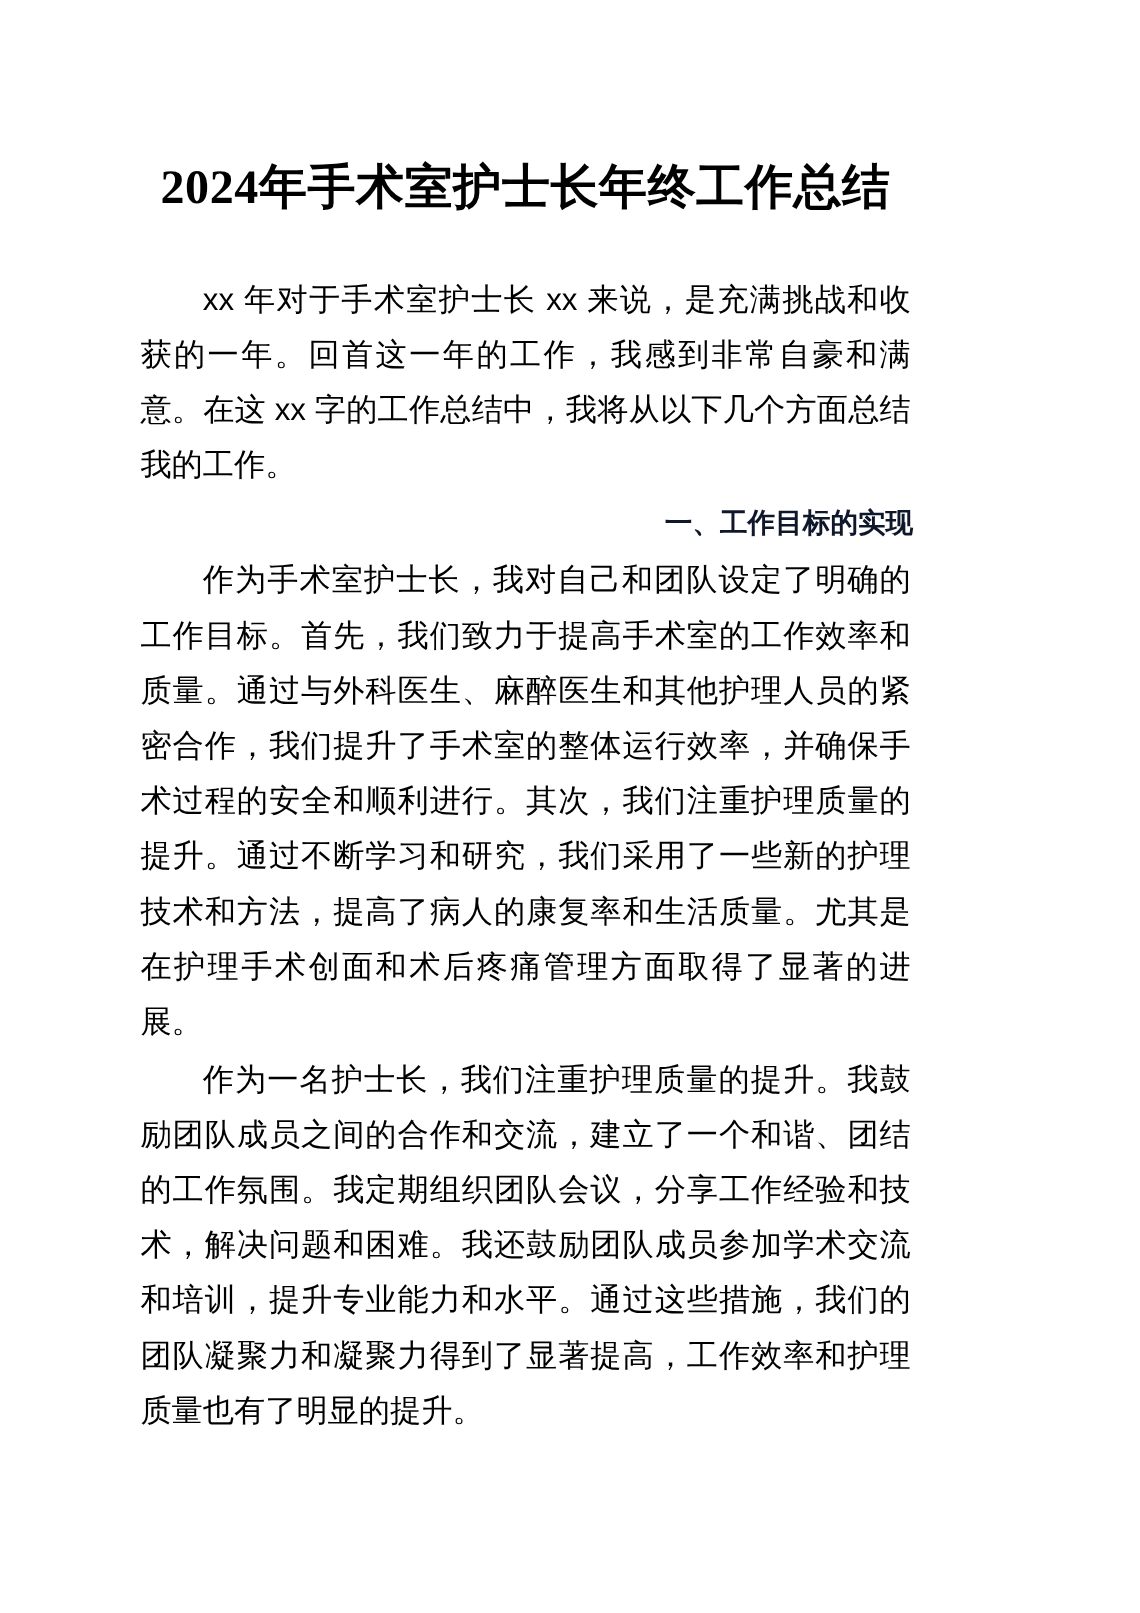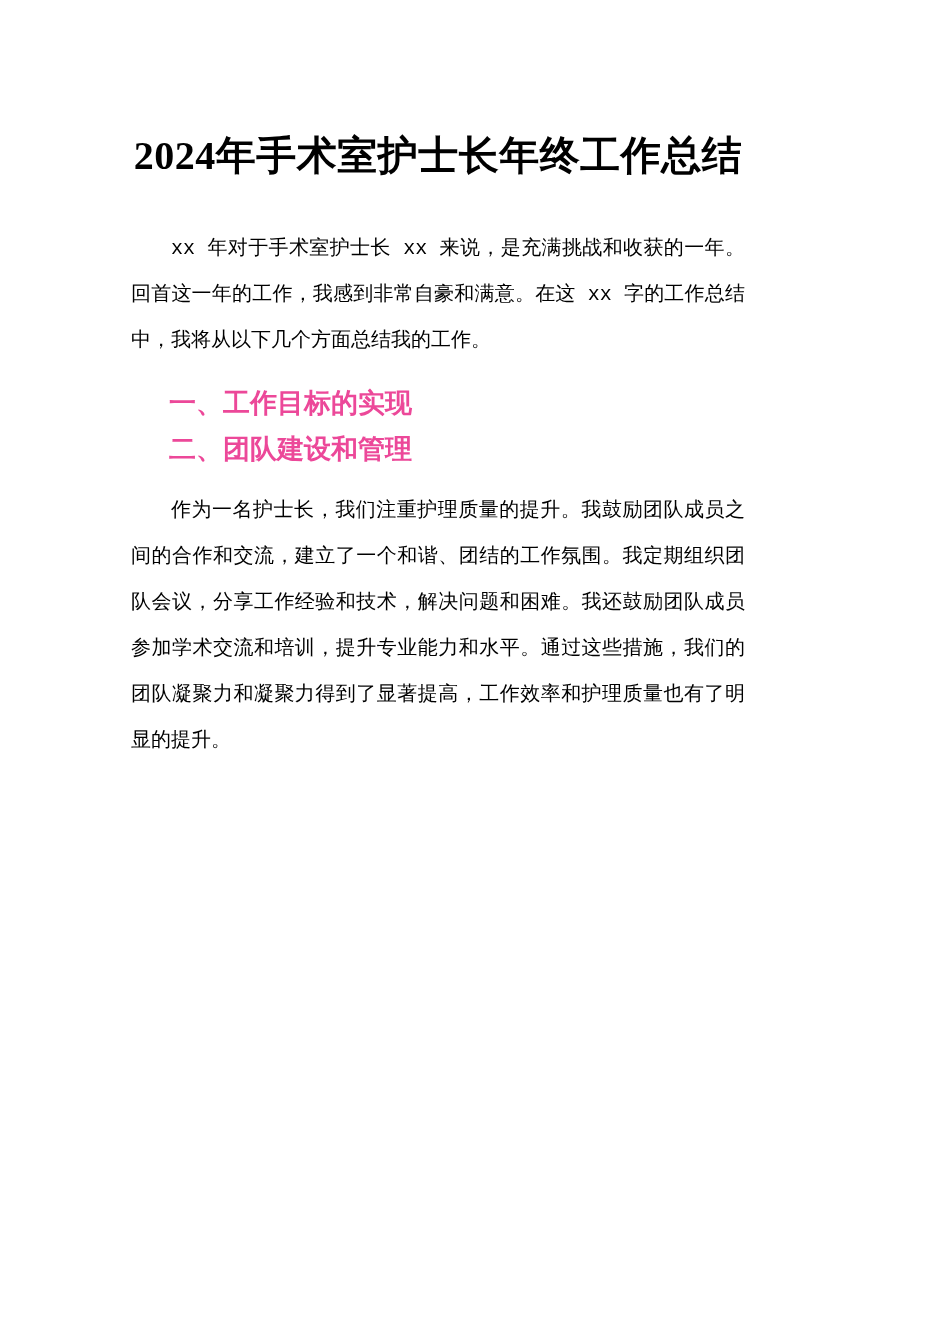--- a/index.html
+++ b/index.html
@@ -24,48 +24,49 @@
     margin: 0 0 46px 0;
     font-family: "Liberation Serif", "DejaVu Serif", serif;
     font-weight: bold;
     font-size: 40px;
     line-height: 48px;
     text-align: center;
     letter-spacing: 0.5px;
     color: #000000;
   }
   .doc-paragraph {
-    margin: 16px;
-    font-family: Liberation Mono, monospace;
-    font-size: 20px;
+    margin: 2px;
+    font-family: Liberation Sans, sans-serif;
+    font-size: 26px;
     line-height: 46px;
     text-align: justify;
     text-justify: inter-ideograph;
     text-indent: 2em;
     color: #000000;
     word-break: break-all;
   }
   .doc-heading {
     margin: 0;
     font-family: "Liberation Sans", "DejaVu Sans", sans-serif;
     font-weight: bold;
-    font-size: 27px;
+    font-size: 23px;
     line-height: 46px;
     text-indent: 2em;
-    color: #ec4899;
+    color: #0f172a;
+    text-align: right;
   }
 </style>
 </head>
 <body>
 
 <div class="page">
   <h1 class="doc-title">2024年手术室护士长年终工作总结</h1>
 
   <p class="doc-paragraph">xx 年对于手术室护士长 xx 来说，是充满挑战和收获的一年。回首这一年的工作，我感到非常自豪和满意。在这 xx 字的工作总结中，我将从以下几个方面总结我的工作。</p>
 
   <h2 class="doc-heading">一、工作目标的实现</h2>
 
+  <p class="doc-paragraph">作为手术室护士长，我对自己和团队设定了明确的工作目标。首先，我们致力于提高手术室的工作效率和质量。通过与外科医生、麻醉医生和其他护理人员的紧密合作，我们提升了手术室的整体运行效率，并确保手术过程的安全和顺利进行。其次，我们注重护理质量的提升。通过不断学习和研究，我们采用了一些新的护理技术和方法，提高了病人的康复率和生活质量。尤其是在护理手术创面和术后疼痛管理方面取得了显著的进展。</p>
 
-  <h2 class="doc-heading">二、团队建设和管理</h2>
 
   <p class="doc-paragraph">作为一名护士长，我们注重护理质量的提升。我鼓励团队成员之间的合作和交流，建立了一个和谐、团结的工作氛围。我定期组织团队会议，分享工作经验和技术，解决问题和困难。我还鼓励团队成员参加学术交流和培训，提升专业能力和水平。通过这些措施，我们的团队凝聚力和凝聚力得到了显著提高，工作效率和护理质量也有了明显的提升。</p>
 
 </div>
 
 </body></html>

